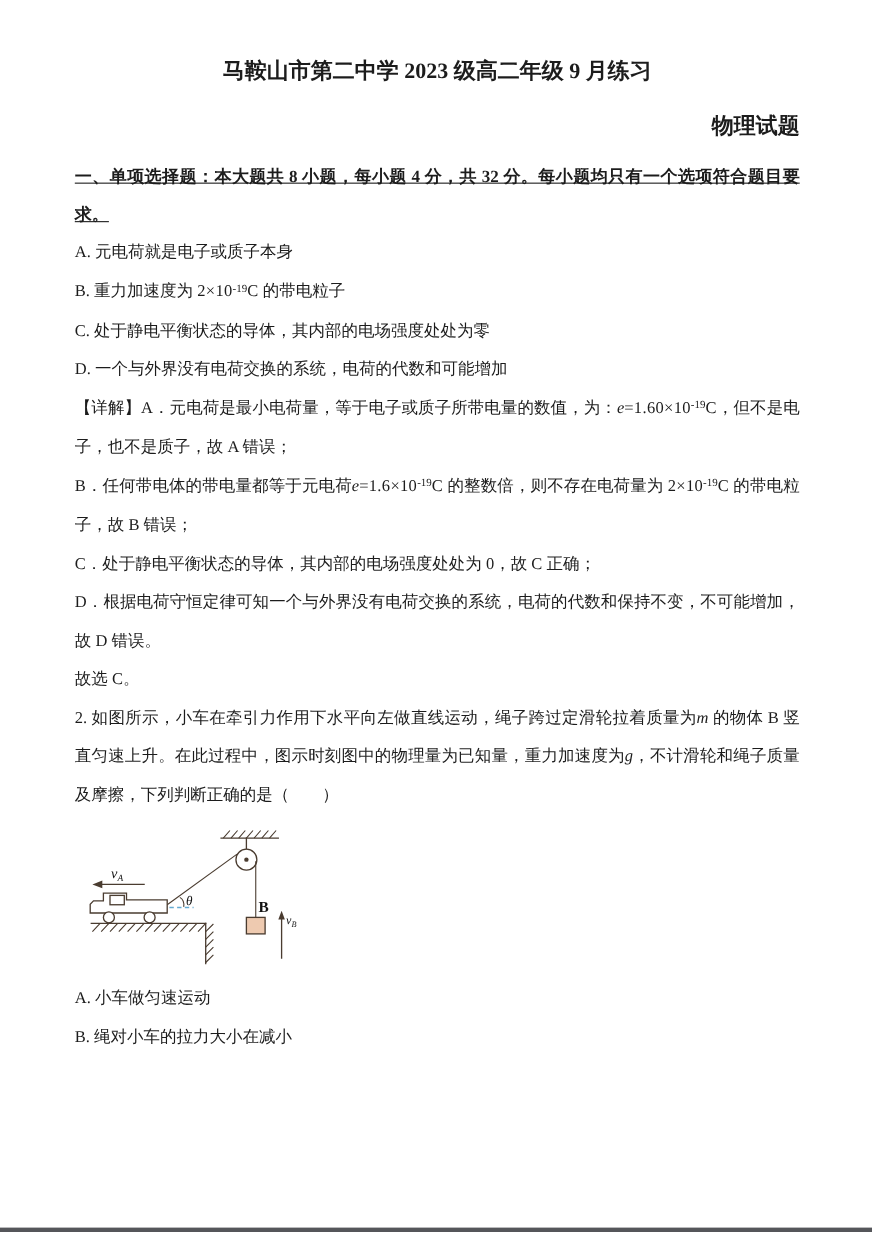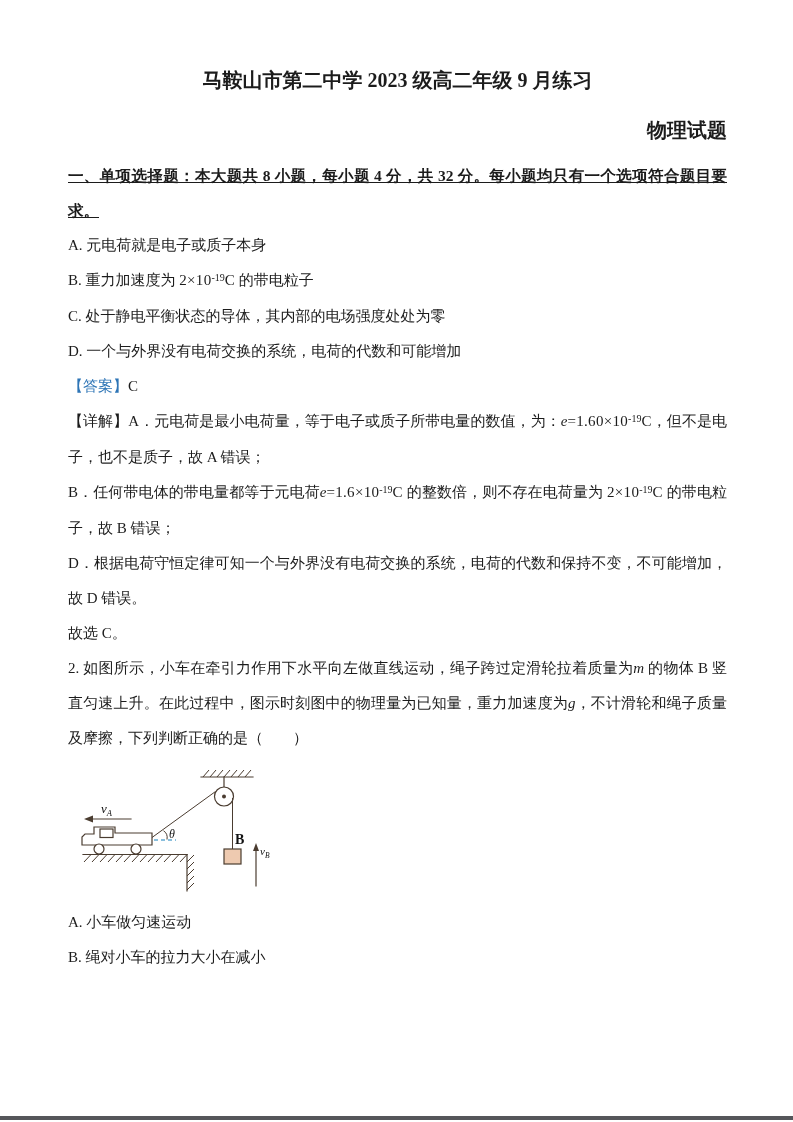--- a/index.html
+++ b/index.html
@@ -10,21 +10,21 @@
     position: relative;
     overflow: hidden;
     font-family: "Liberation Serif", "DejaVu Serif", serif;
     color: #1c1c1c;
   }
   .content { padding: 50px 66px 0 68px; }
   .doc-title {
     text-align: center;
     font-size: 20px; font-weight: bold;
     line-height: 30px;
-    margin: 15px;
+    margin: 0;
   }
   .doc-subtitle {
     text-align: right;
     font-size: 20px; font-weight: bold;
     line-height: 30px;
     margin: 20px 0 0 0;
   }
   .section-heading {
     font-size: 15.5px; font-weight: bold;
     line-height: 35px;
@@ -69,24 +69,24 @@
   <h1 class="doc-title">马鞍山市第二中学 2023 级高二年级 9 月练习</h1>
   <h2 class="doc-subtitle">物理试题</h2>
 
   <p class="section-heading">一、单项选择题：本大题共 8 小题，每小题 4 分，共 32 分。每小题均只有一个选项符合题目要求。</p>
 
   <p class="line">A. 元电荷就是电子或质子本身</p>
   <p class="line"><span class="seg-t">B. 重力加速度为 </span><span class="seg-f">2×10</span><span class="seg-sup">-19</span><span class="seg-f">C</span><span class="seg-t"> 的带电粒子</span></p>
   <p class="line">C. 处于静电平衡状态的导体，其内部的电场强度处处为零</p>
   <p class="line">D. 一个与外界没有电荷交换的系统，电荷的代数和可能增加</p>
 
-  <p class="line"><span class="blue">【答案】</span><span>C</span></p>
 
   <p class="line"><span class="seg-t">【详解】A．元电荷是最小电荷量，等于电子或质子所带电量的数值，为：</span><span class="seg-i">e</span><span class="seg-f">=1.60×10</span><span class="seg-sup">-19</span><span class="seg-f">C</span><span class="seg-t">，但不是电子，也不是质子，故 A 错误；</span></p>
   <p class="line"><span class="seg-t">B．任何带电体的带电量都等于元电荷</span><span class="seg-i">e</span><span class="seg-f">=1.6×10</span><span class="seg-sup">-19</span><span class="seg-f">C</span><span class="seg-t"> 的整数倍，则不存在电荷量为 </span><span class="seg-f">2×10</span><span class="seg-sup">-19</span><span class="seg-f">C</span><span class="seg-t"> 的带电粒子，故 B 错误；</span></p>
+  <p class="line">C．处于静电平衡状态的导体，其内部的电场强度处处为 0，故 C 正确；</p>
   <p class="line">D．根据电荷守恒定律可知一个与外界没有电荷交换的系统，电荷的代数和保持不变，不可能增加，故 D 错误。</p>
   <p class="line">故选 C。</p>
 
   <p class="line"><span class="seg-t">2. 如图所示，小车在牵引力作用下水平向左做直线运动，绳子跨过定滑轮拉着质量为</span><span class="seg-i">m</span><span class="seg-t"> 的物体 B 竖直匀速上升。在此过程中，图示时刻图中的物理量为已知量，重力加速度为</span><span class="seg-i">g</span><span class="seg-t">，不计滑轮和绳子质量及摩擦，下列判断正确的是（　　）</span></p>
 
   <div class="diagram-wrap">
     <svg width="215" height="143" viewBox="0 0 215 143">
 
       <g>
         <path class="dl-thin" d="M129,19 L135,12 M136,19 L142,12 M143,19 L149,12 M150,19 L156,12 M157,19 L163,12 M164,19 L170,12 M171,19 L177,12"></path>

